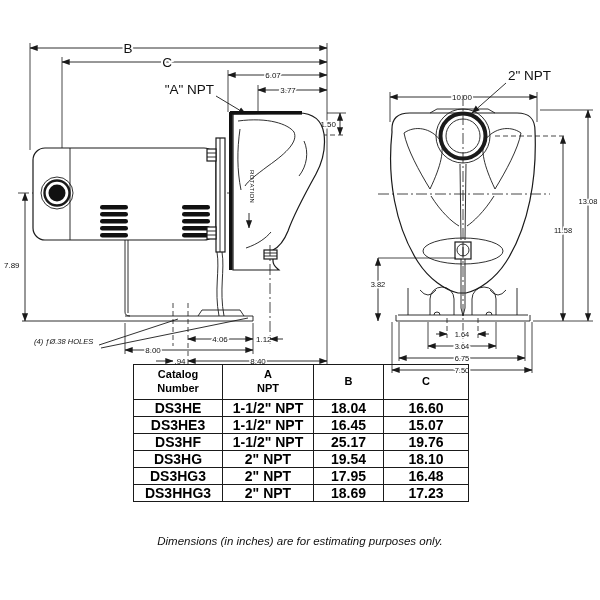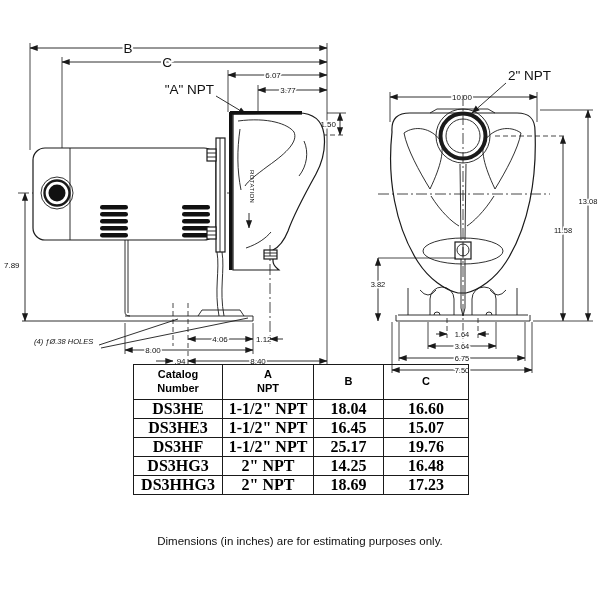--- a/index.html
+++ b/index.html
@@ -19,25 +19,25 @@
   .dimtxt2{font-size:7.5px;paint-order:stroke;stroke:#fff;stroke-width:3px;}
   .biglbl{font-size:13.5px;paint-order:stroke;stroke:#fff;stroke-width:4px;}
   .rot{font-size:6px;letter-spacing:0.4px;}
   .holes{font-size:7.5px;font-style:italic;}
   
   #spec-table{position:absolute;left:133px;top:364px;border-collapse:collapse;
     table-layout:fixed;width:335px;}
   #spec-table th,#spec-table td{border:1.4px solid #1a1a1a;text-align:center;
     padding:0 2px;overflow:hidden;white-space:nowrap;}
   #spec-table th{font-size:11px;font-weight:bold;height:34px;line-height:1.25;}
-  #spec-table td{font-size:16px;height:13px;font-weight:bold;font-family:Liberation Serif, serif;}
+  #spec-table td{font-size:14px;height:13px;font-weight:bold;font-family:Liberation Sans, sans-serif;}
   #spec-table td.cat{font-weight:bold;}
   .c0{width:89px;} .c1{width:91px;} .c2{width:70px;} .c3{width:85px;}
   #footer-note{position:absolute;left:0;top:535px;width:600px;text-align:center;
-    font-size:11.5px;color:#111;}
+    font-size:11.5px;color:#111;font-style:italic;}
 </style>
 </head>
 <body>
 
 <div id="page">
 
 <svg width="600" height="382" viewBox="0 0 600 382">
   <defs>
     <marker id="ar" viewBox="0 0 10 10" refX="9.5" refY="5" markerWidth="9" markerHeight="9" orient="auto-start-reverse">
       <path d="M0,1.2 L10,5 L0,8.8 z" fill="#1a1a1a"></path>
@@ -321,23 +321,29 @@
       <td>16.45</td>
       <td>15.07</td>
     </tr>
     <tr>
       <td class="cat">DS3HF</td>
       <td>1-1/2" NPT</td>
       <td>25.17</td>
       <td>19.76</td>
     </tr>
     <tr>
+      <td class="cat">DS3HG</td>
+      <td>2" NPT</td>
+      <td>19.54</td>
+      <td>18.10</td>
+    </tr>
+    <tr>
       <td class="cat">DS3HG3</td>
       <td>2" NPT</td>
-      <td>14.25</td>
+      <td>17.95</td>
       <td>16.48</td>
     </tr>
     <tr>
       <td class="cat">DS3HHG3</td>
       <td>2" NPT</td>
       <td>18.69</td>
       <td>17.23</td>
     </tr>
   </tbody>
 </table>

